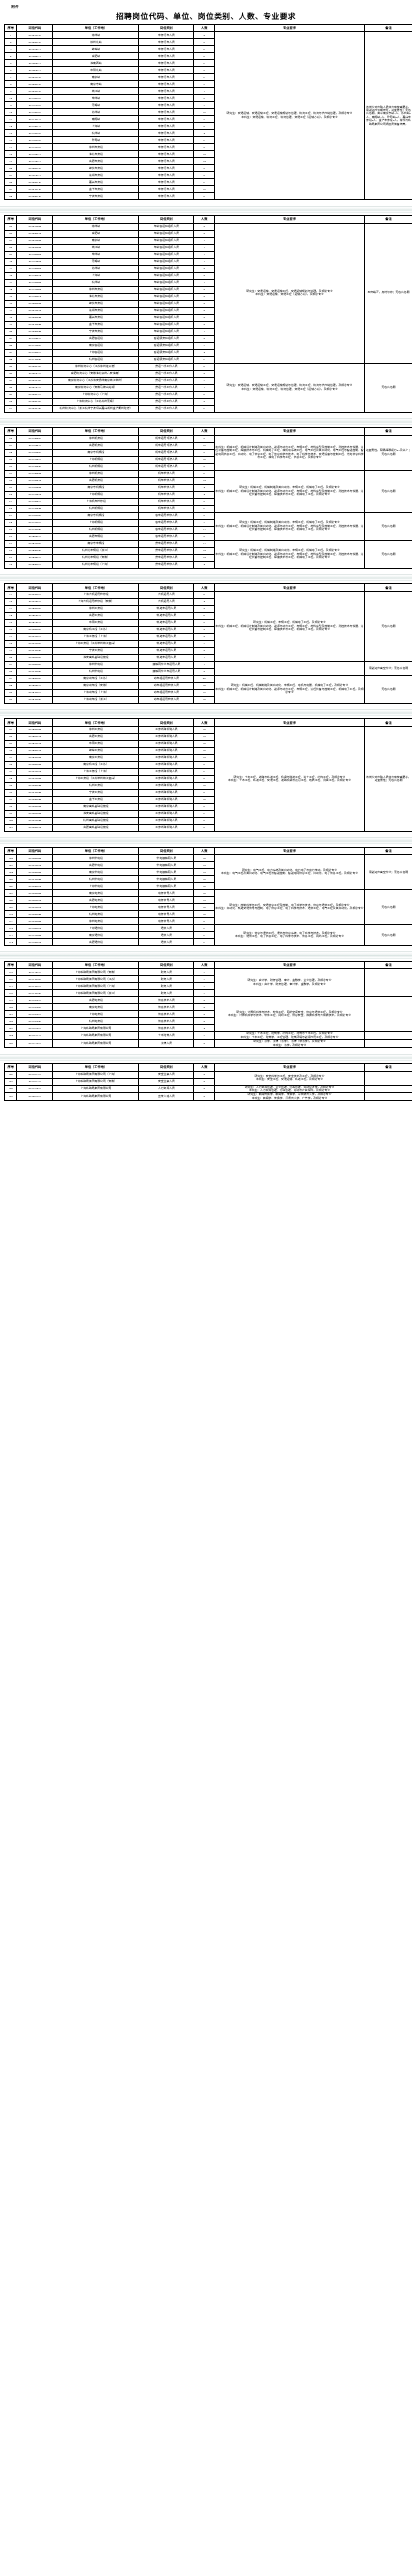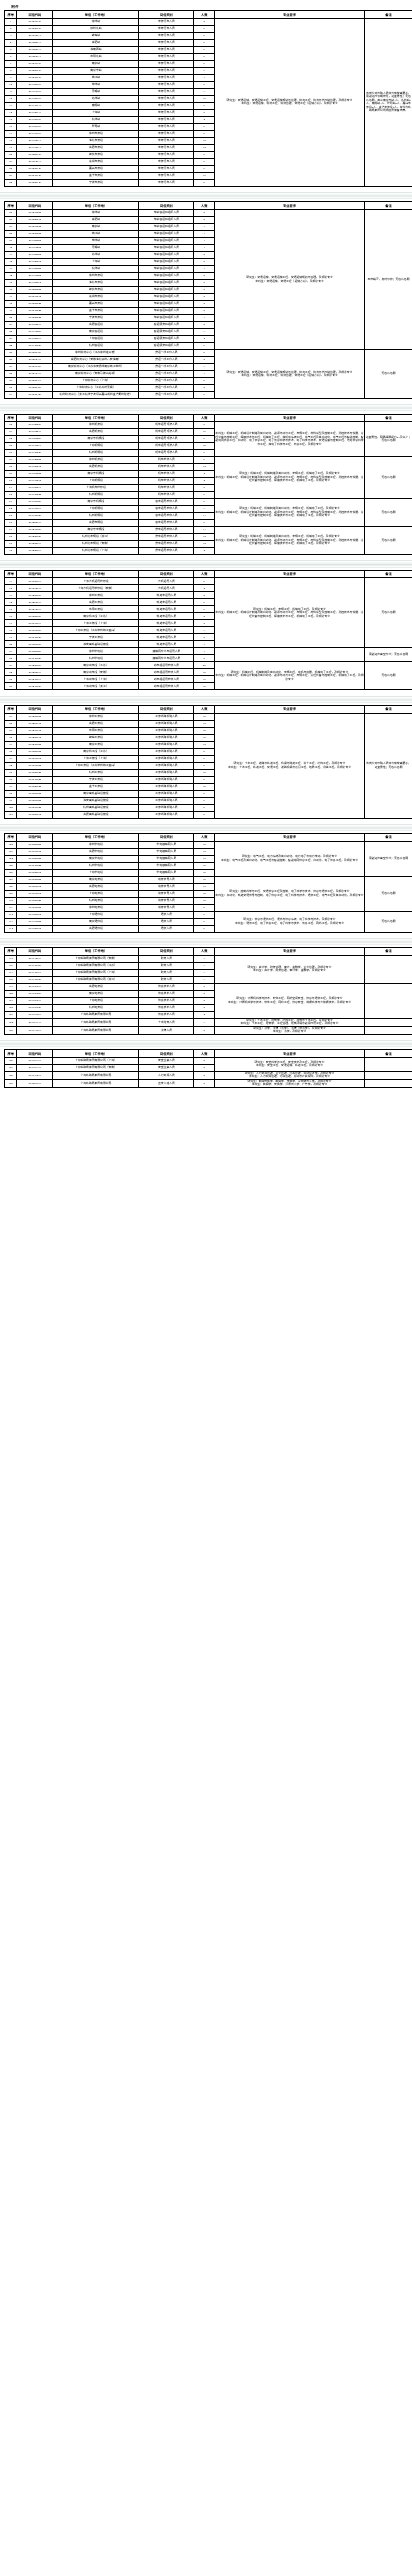--- a/index.html
+++ b/index.html
@@ -88,20 +88,21 @@
   td.unit-sm { font-size: 2.2px; }
   td.unit-xs { font-size: 1.9px; }
   tr.grp-start td { border-top: 0.7px solid #000; }
 </style>
 </head>
 <body>
 
 <div id="doc-root">
     <div class="page">
       <div class="attach-label">附件</div>
+      <div class="doc-title">招聘岗位代码、单位、岗位类别、人数、专业要求</div>
       <table class="jobs">
         <thead>
           <tr>
             <th class="c-seq">序号</th>
             <th class="c-code">岗位代码</th>
             <th class="c-unit">单位（工作地）</th>
             <th class="c-cat">岗位类别</th>
             <th class="c-num">人数</th>
             <th class="c-major">专业要求</th>
             <th class="c-note">备注</th>

